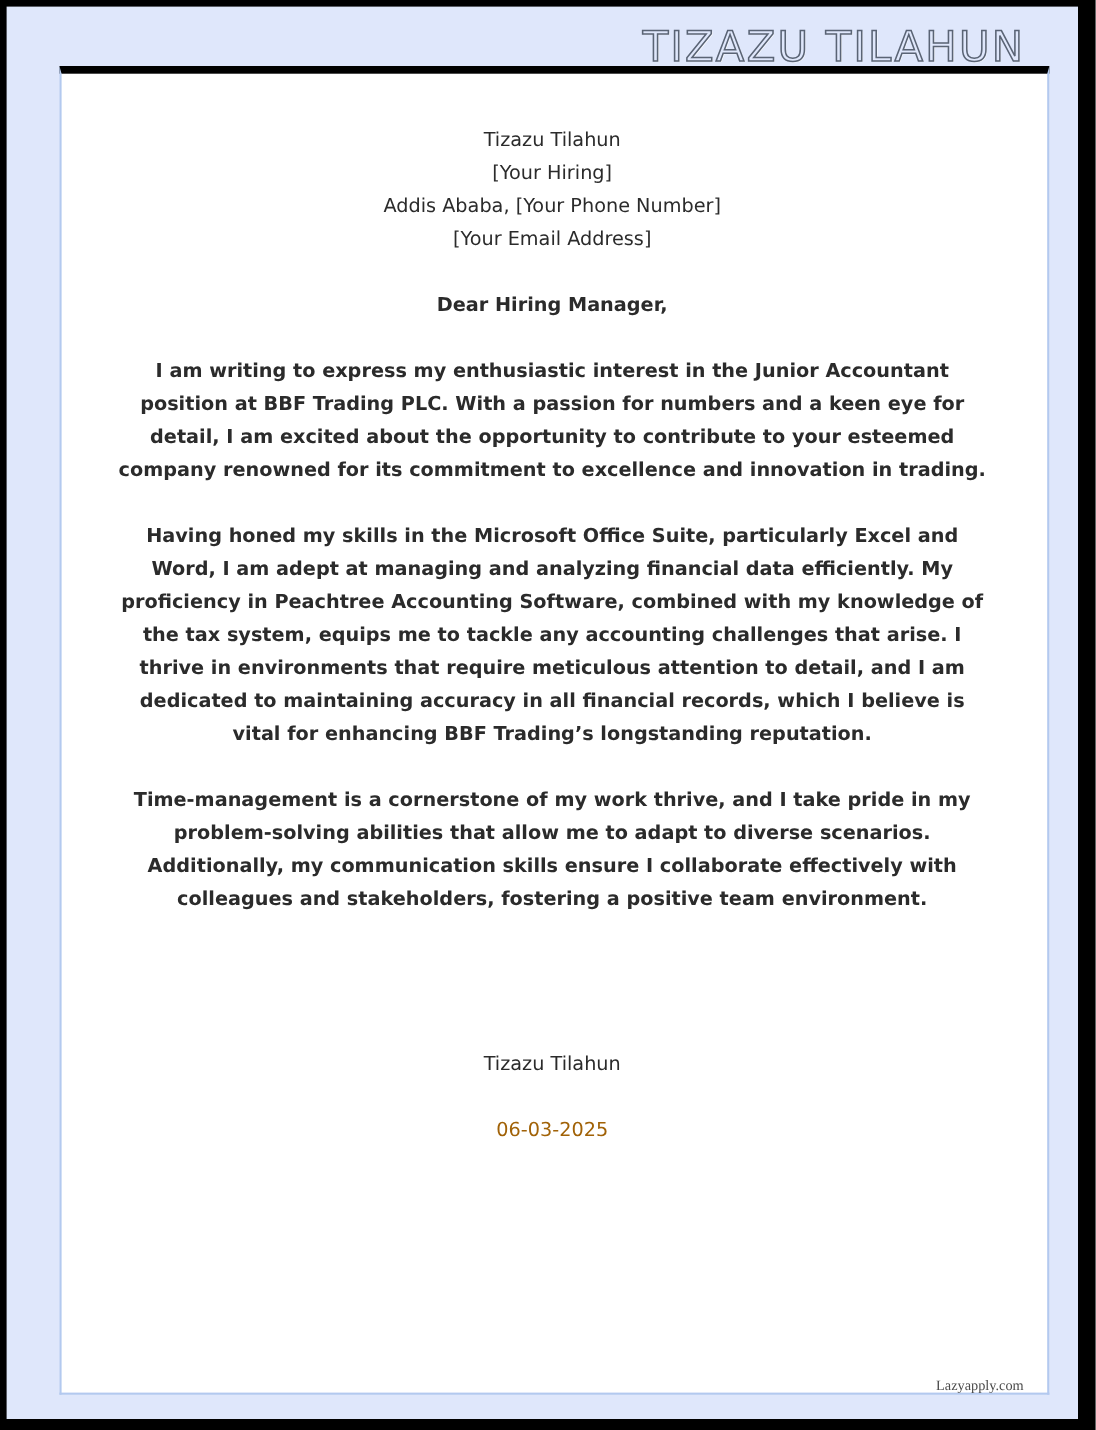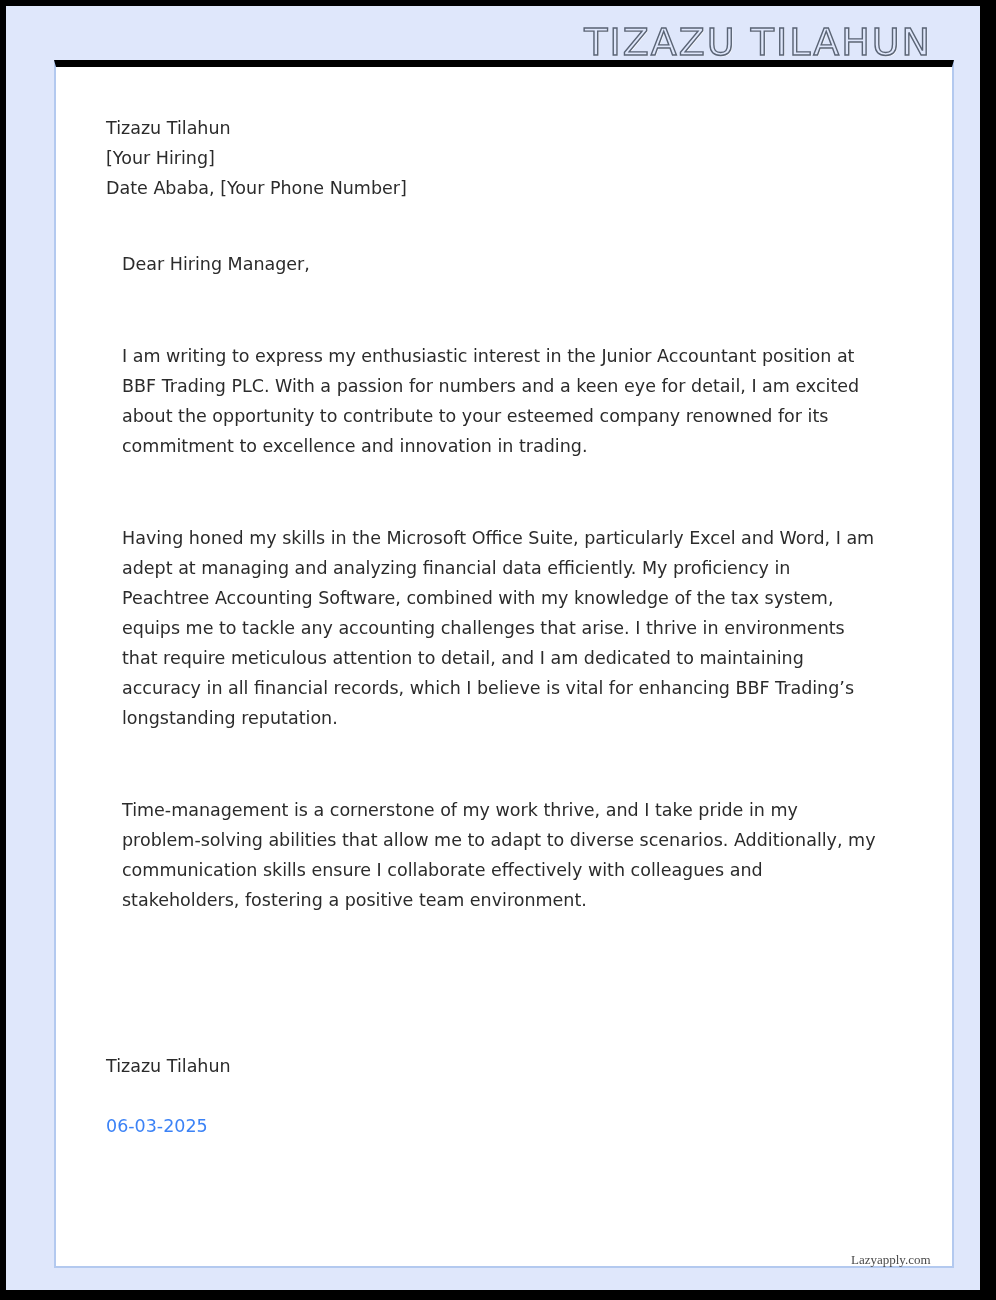--- a/index.html
+++ b/index.html
@@ -16,20 +16,21 @@
 
   
   .page-frame {
     position: absolute;
     left: 0;
     top: 0;
     width: 804px;
     height: 1300px;
     background: #000000;
     box-sizing: border-box;
+    text-align: center;
   }
   .page-bg {
     position: absolute;
     left: 6px;
     top: 6px;
     width: 974px;
     height: 1284px;
     background: #dfe7fb;
   }
 
@@ -76,32 +77,33 @@
     font-size: 17.5px;
     line-height: 30px;
     color: #2b2b2b;
     font-weight: 400;
   }
 
   .addr-block { margin: 0; }
   .addr-line { display: block; }
 
   .para {
-    margin: 16px;
+    margin: 0;
     padding: 0;
+    font-weight: bold;
   }
   .spacer-line {
     height: 30px;
   }
 
   .sig-name { display: block; }
 
   .date-line {
     display: block;
-    color: #3b82f6;
+    color: #a16207;
   }
 
   .footer-brand {
     position: absolute;
     left: 795px;
     top: 1185px;
     font-family: Liberation Serif, serif;
     font-size: 13px;
     color: #4a4a4a;
     white-space: nowrap;
@@ -114,21 +116,22 @@
   <div class="page-bg">
 
     <div class="header-title">TIZAZU TILAHUN</div>
 
     <div class="letter-card">
       <div class="letter-inner body-text">
 
         <div class="addr-block">
           <span class="addr-line">Tizazu Tilahun</span>
           <span class="addr-line">[Your Hiring]</span>
-          <span class="addr-line">Date Ababa, [Your Phone Number]</span>
+          <span class="addr-line">Addis Ababa, [Your Phone Number]</span>
+          <span class="addr-line">[Your Email Address]</span>
         </div>
 
         <div class="spacer-line"></div>
 
         <p class="para">Dear Hiring Manager,</p>
 
         <div class="spacer-line"></div>
 
         <p class="para">I am writing to express my enthusiastic interest in the Junior Accountant position at BBF Trading PLC. With a passion for numbers and a keen eye for detail, I am excited about the opportunity to contribute to your esteemed company renowned for its commitment to excellence and innovation in trading.</p>
 

